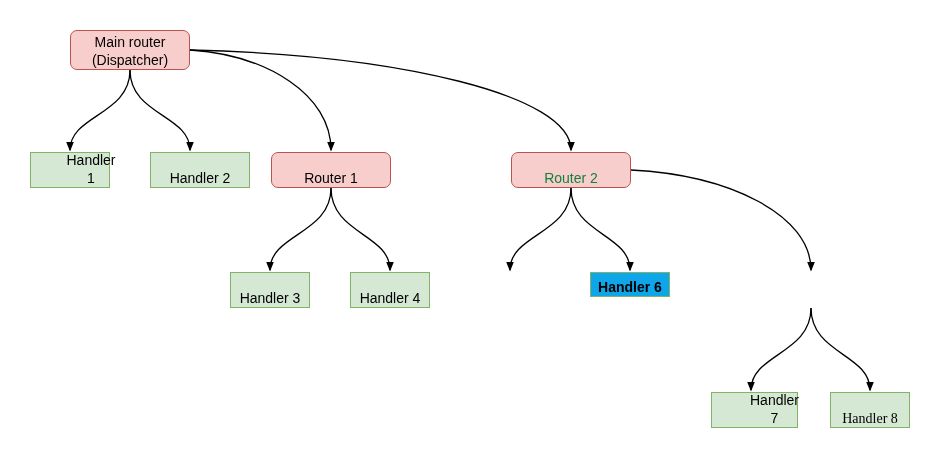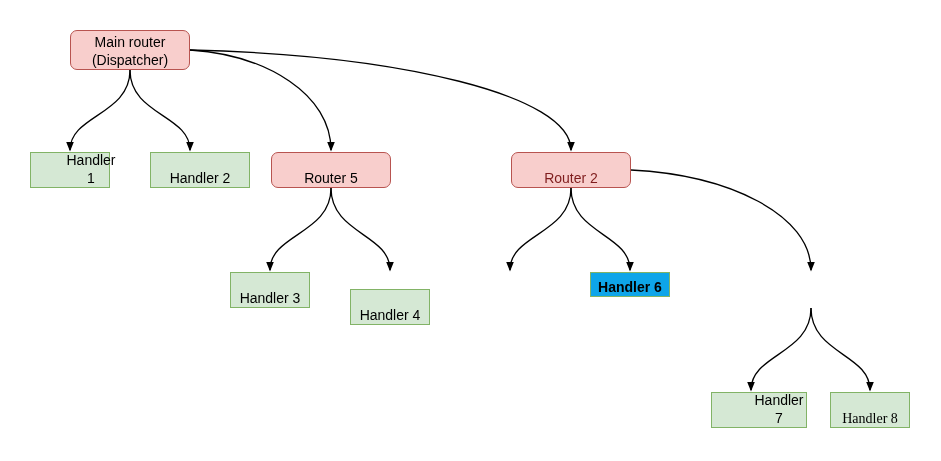--- a/index.html
+++ b/index.html
@@ -86,34 +86,34 @@
         <span class="node-label">Main router
 (Dispatcher)</span>
       </div>
       <div class="node handler" style="left: 30px; top: 152px; width: 80px; height: 36px; background: rgb(213, 232, 212); border: 1.3px solid rgb(130, 179, 102); color: rgb(0, 0, 0); padding-left: 42px;">
         <span class="node-label">Handler 1</span>
       </div>
       <div class="node handler" style="left: 150px; top: 152px; width: 100px; height: 36px; background: rgb(213, 232, 212); border: 1.3px solid rgb(130, 179, 102); color: rgb(0, 0, 0);">
         <span class="node-label">Handler 2</span>
       </div>
       <div class="node router" style="left: 271px; top: 152px; width: 120px; height: 36px; background: rgb(248, 206, 204); border: 1.3px solid rgb(184, 84, 80); color: rgb(0, 0, 0);">
-        <span class="node-label">Router 5</span>
+        <span class="node-label">Router 1</span>
       </div>
-      <div class="node router" style="left: 511px; top: 152px; width: 120px; height: 36px; background: rgb(248, 206, 204); border: 1.3px solid rgb(184, 84, 80); color: #7f1d1d;">
+      <div class="node router" style="left: 511px; top: 152px; width: 120px; height: 36px; background: rgb(248, 206, 204); border: 1.3px solid rgb(184, 84, 80); color: #15803d;">
         <span class="node-label">Router 2</span>
       </div>
       <div class="node handler" style="left: 230px; top: 272px; width: 80px; height: 36px; background: rgb(213, 232, 212); border: 1.3px solid rgb(130, 179, 102); color: rgb(0, 0, 0);">
         <span class="node-label">Handler 3</span>
       </div>
-      <div class="node handler" style="left: 350px; top: 272px; width: 80px; height: 36px; background: rgb(213, 232, 212); border: 1.3px solid rgb(130, 179, 102); color: rgb(0, 0, 0); margin-top: 17px;">
+      <div class="node handler" style="left: 350px; top: 272px; width: 80px; height: 36px; background: rgb(213, 232, 212); border: 1.3px solid rgb(130, 179, 102); color: rgb(0, 0, 0);">
         <span class="node-label">Handler 4</span>
       </div>
       <div class="node handler" style="left: 590px; top: 272px; width: 80px; height: 25px; background: #0ea5e9; border: 1.3px solid rgb(130, 179, 102); color: rgb(0, 0, 0); font-weight: bold;">
         <span class="node-label">Handler 6</span>
       </div>
-      <div class="node handler" style="left: 711px; top: 392px; width: 96px; height: 36px; background: rgb(213, 232, 212); border: 1.3px solid rgb(130, 179, 102); color: rgb(0, 0, 0); padding-left: 40px;">
+      <div class="node handler" style="left: 711px; top: 392px; width: 87px; height: 36px; background: rgb(213, 232, 212); border: 1.3px solid rgb(130, 179, 102); color: rgb(0, 0, 0); padding-left: 40px;">
         <span class="node-label">Handler 7</span>
       </div>
       <div class="node handler" style="left: 830px; top: 392px; width: 80px; height: 36px; background: rgb(213, 232, 212); border: 1.3px solid rgb(130, 179, 102); color: rgb(0, 0, 0); font-family: Liberation Serif, serif;">
         <span class="node-label">Handler 8</span>
       </div>
     </div>
 </div>
 
 </body></html>

